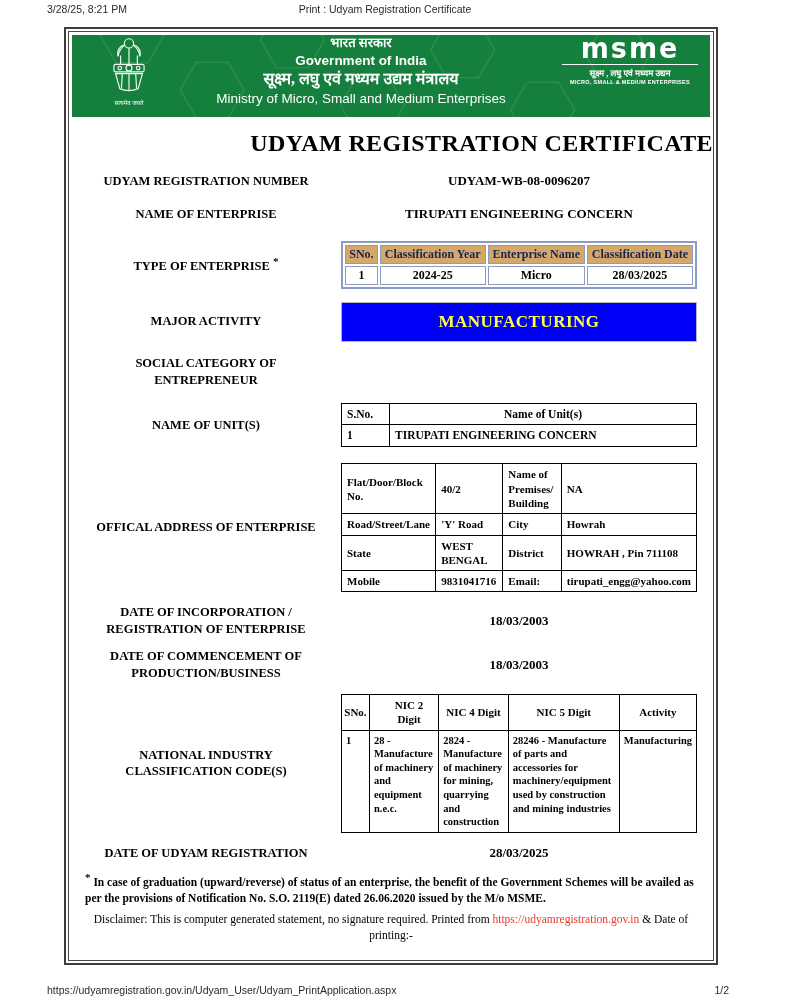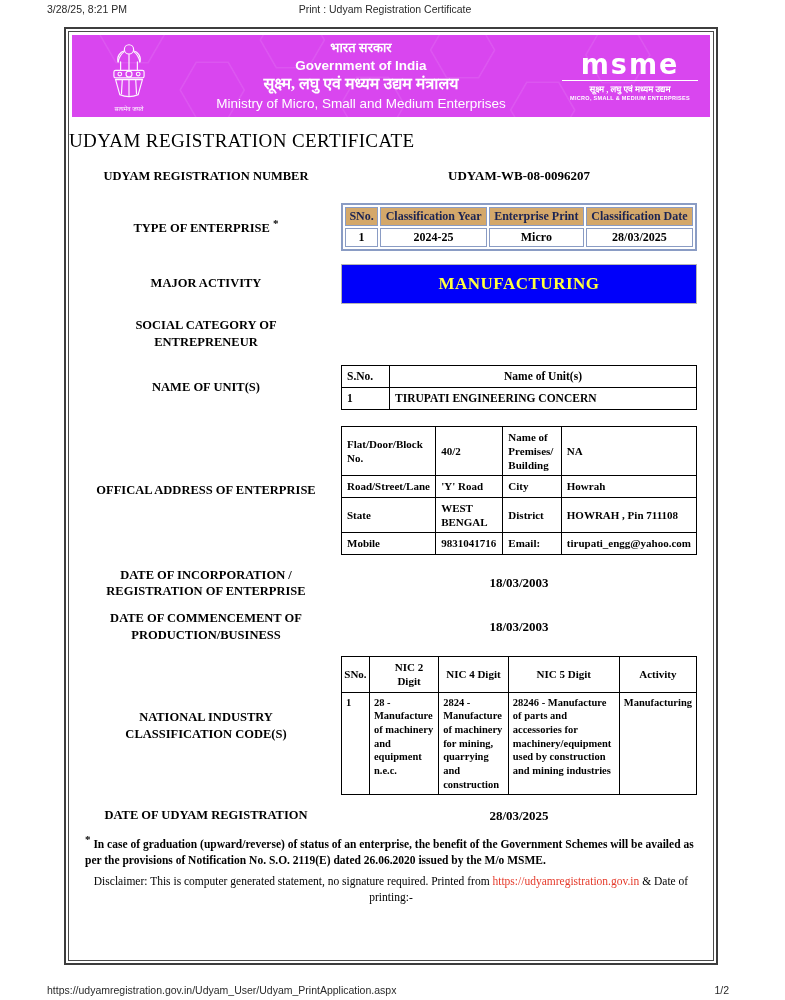--- a/index.html
+++ b/index.html
@@ -15,40 +15,40 @@
   .print-footer { position:absolute; bottom:4px; left:47px; right:56px; display:flex;
                   justify-content:space-between; font-family:"Liberation Sans", sans-serif;
                   font-size:10.5px; color:#2a2a2a; }
 
   
   .cert { position:absolute; left:64px; top:27px; width:654px; height:938px;
           border:2px solid #3d3d3d; padding:2px; background:#fff; }
   .cert-inner { border:1px solid #4a4a4a; width:100%; height:100%; overflow:hidden; }
 
   
-  .banner { margin:3px; height:82px; background:#d946ef; position:relative;
-            display:flex; align-items:center; color:#fff; overflow:hidden; }
+  .banner { margin:3px; height:82px; background:#15803d; position:relative;
+            display:flex; align-items:flex-start; color:#fff; overflow:hidden; }
   .hex-overlay { position:absolute; inset:0; width:100%; height:100%; }
   .emblem { margin-left:26px; width:62px; text-align:center; position:relative; z-index:1; line-height:1; }
   .emblem-cap { font-size:6px; margin-top:0; color:#fff; }
   .banner-center { flex:1; text-align:center; position:relative; z-index:1; line-height:1.3; }
   .bc-hindi1 { font-size:13px; font-weight:bold; }
   .bc-eng1   { font-family:"Liberation Sans", sans-serif; font-size:13.5px; font-weight:bold; }
   .bc-hindi2 { font-size:16px; font-weight:bold; }
   .bc-eng2   { font-family:"Liberation Sans", sans-serif; font-size:13.5px; font-weight:normal; }
   .msme-logo { width:136px; margin-right:12px; text-align:center; position:relative; z-index:1; }
   .msme-word { font-family:"DejaVu Sans", sans-serif; font-weight:bold; font-size:27px;
                line-height:0.95; letter-spacing:2px; transform:scaleY(1.08); }
   .msme-hindi { font-size:8.5px; font-weight:bold; border-top:1.5px solid #fff; margin-top:3px;
                 padding-top:2px; white-space:nowrap; }
   .msme-cap { font-family:"Liberation Sans", sans-serif; font-size:5.5px; font-weight:bold;
               letter-spacing:0.3px; margin-top:1px; }
 
   
-  .title { text-align:left; font-size:19px; font-weight:normal; margin:13px 0 0 0; letter-spacing:0.4px; }
+  .title { text-align:right; font-size:24px; font-weight:bold; margin:13px 0 0 0; letter-spacing:0.4px; }
 
   
   .content { padding:0 16px; }
   .row { display:flex; align-items:center; }
   .lbl { width:242px; text-align:center; font-weight:bold; font-size:12.5px; line-height:1.35; flex:none; }
   .lbl .narrow { display:inline-block; max-width:186px; }
   .ct  { flex:1; margin-left:14px; }
   .val { text-align:center; font-weight:bold; font-size:13px; }
   sup.star { font-size:11px; font-weight:bold; }
 
@@ -145,30 +145,34 @@
 
       <h1 class="title">UDYAM REGISTRATION CERTIFICATE</h1>
 
       <div class="content">
 
         <div class="row mt16">
           <div class="lbl">UDYAM REGISTRATION NUMBER</div>
           <div class="ct val">UDYAM-WB-08-0096207</div>
         </div>
 
+        <div class="row mt16">
+          <div class="lbl">NAME OF ENTERPRISE</div>
+          <div class="ct val">TIRUPATI ENGINEERING CONCERN</div>
+        </div>
 
         <div class="row mt18">
           <div class="lbl"><span>TYPE OF ENTERPRISE</span> <sup class="star">*</sup></div>
           <div class="ct">
             <table class="tbl-blue">
               <tbody>
                   <tr>
                 <th>SNo.</th>
                 <th>Classification Year</th>
-                <th>Enterprise Print</th>
+                <th>Enterprise Name</th>
                 <th>Classification Date</th>
               </tr>
               <tr>
                 <td>1</td>
                 <td>2024-25</td>
                 <td>Micro</td>
                 <td>28/03/2025</td>
               </tr>
             </tbody>
               </table>

